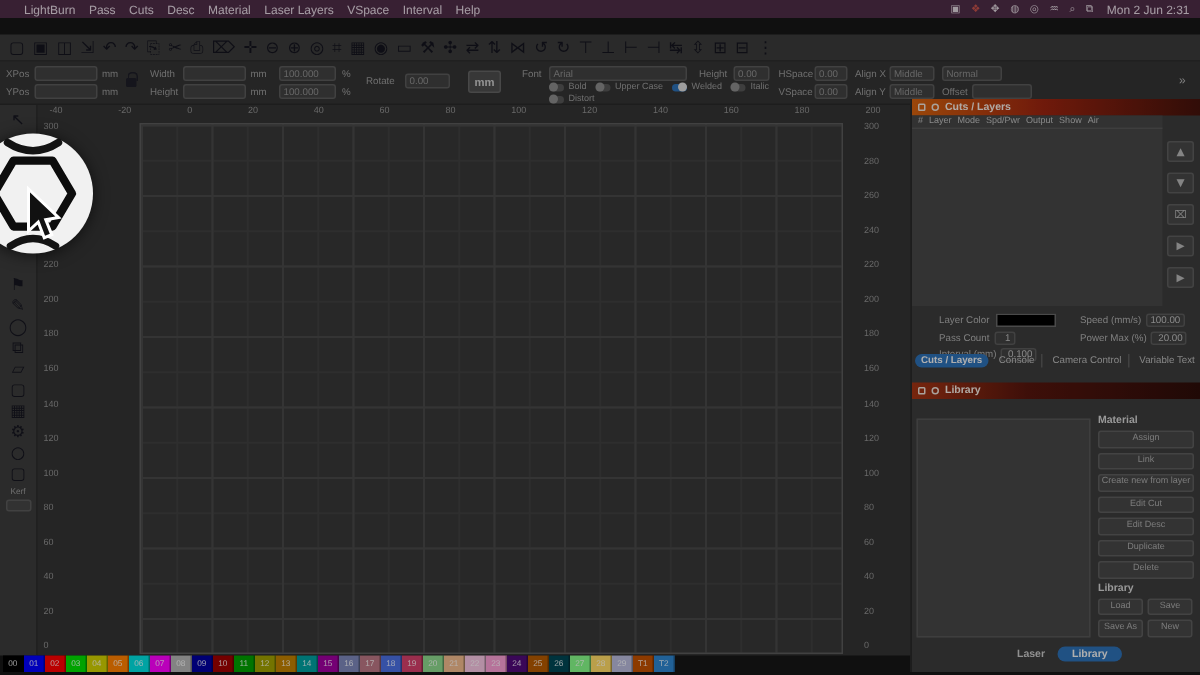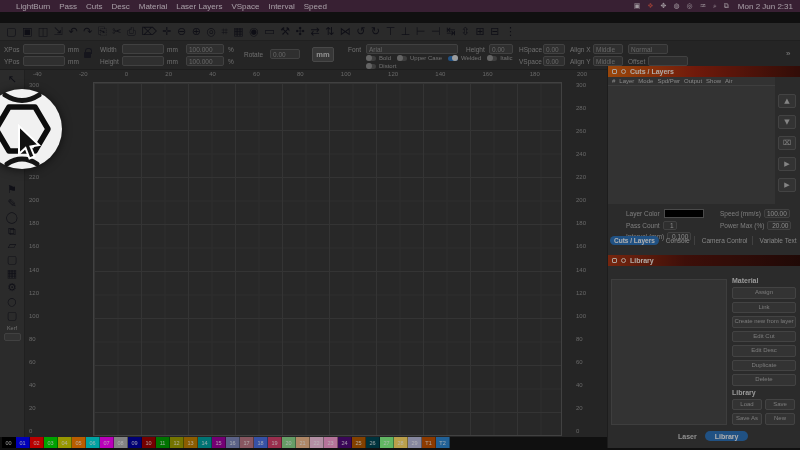--- a/index.html
+++ b/index.html
@@ -123,21 +123,21 @@
     <span style="display:flex;gap:9px;">
 
     <span class="mi">LightBurn</span>
         <span class="mi">Pass</span>
         <span class="mi">Cuts</span>
         <span class="mi">Desc</span>
         <span class="mi">Material</span>
         <span class="mi">Laser Layers</span>
         <span class="mi">VSpace</span>
         <span class="mi">Interval</span>
-        <span class="mi">Speed</span>
+        <span class="mi">Help</span>
       </span>
     <span class="flex"></span>
     <span style="display:flex;gap:7px;align-items:center;">
 
     <span class="sic">▣</span>
         <span class="sic red">❖</span>
         <span class="sic">✥</span>
         <span class="sic">◍</span>
         <span class="sic">◎</span>
         <span class="sic">♒</span>

